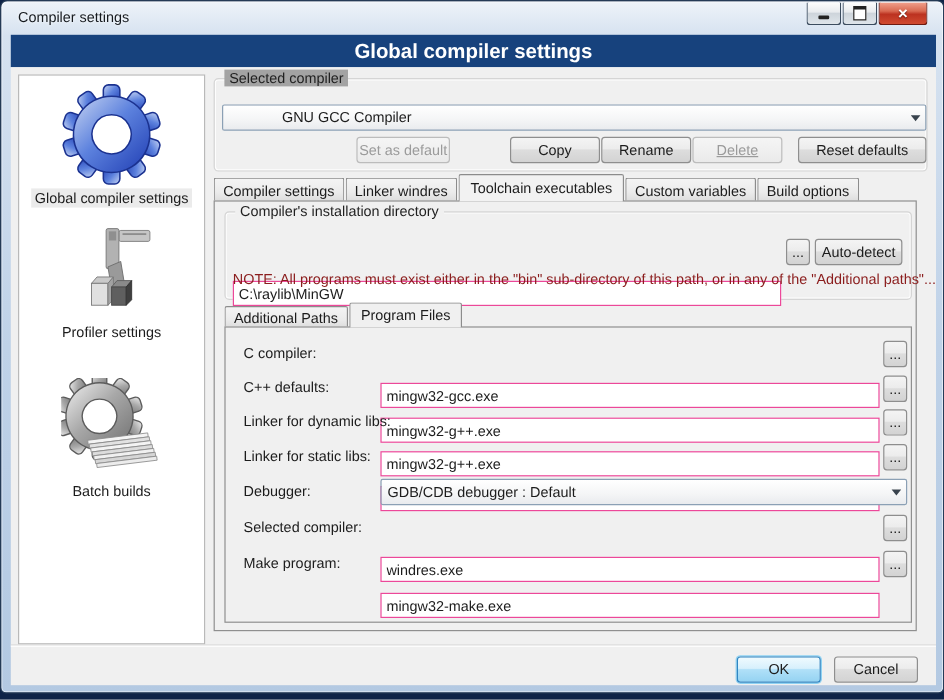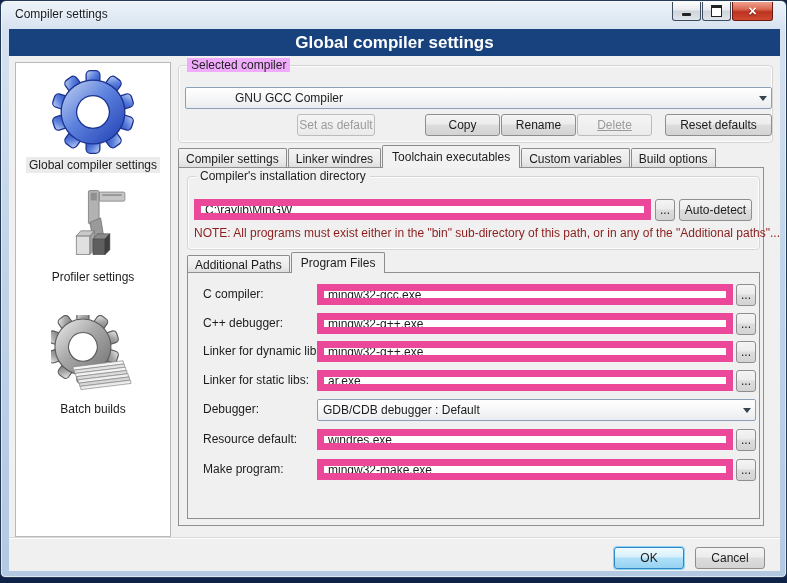--- a/index.html
+++ b/index.html
@@ -43,40 +43,40 @@
   .hdr span{color:#ffffff;font-weight:bold;font-size:17px;}
   
   .dlg{position:absolute;left:8px;top:55px;width:771px;height:515px;background:#f0f0f0;}
   
   .sidebar{position:absolute;left:6px;top:6px;width:154px;height:473px;background:#ffffff;border:1px solid #b9b9b9;}
   .side-item{position:absolute;left:0;width:100%;display:flex;flex-direction:column;align-items:center;cursor:default;}
   .side-label{margin-top:2px;padding:1px 3px;color:#1c1c1c;}
   .side-item.selected .side-label{background:#ebebeb;}
   
   .group{position:absolute;border:1px solid #d5d5d5;border-radius:4px;box-shadow:inset 0 0 0 1px #fdfdfd;}
-  .legend{position:absolute;top:-8px;left:8px;background:#f0abfc;padding:0 4px;color:#1f1f1f;}
+  .legend{position:absolute;top:-8px;left:8px;background:#a3a3a3;padding:0 4px;color:#1f1f1f;}
   
   .btn{
     box-sizing:border-box;height:22px;
     border:1px solid #8e8e8e;border-radius:3px;
     background:linear-gradient(180deg,#f4f4f4 0%,#ececec 45%,#dddddd 50%,#d3d3d3 100%);
     display:flex;align-items:center;justify-content:center;
     font-family:inherit;font-size:12px;color:#1c1c1c;cursor:default;padding:0;
   }
   .btn.disabled{color:#9b9b9b;border-color:#bcbcbc;background:linear-gradient(180deg,#f5f5f5,#eaeaea);}
   .btn.default{
     border:1px solid #2f86c4;
     box-shadow:0 0 0 1px #8fd2f2;
     background:linear-gradient(180deg,#effafe 0%,#d7f0fc 45%,#b0e0f8 50%,#95d3f2 100%);
   }
   .browse{width:20px;}
   
   .input{
-    box-sizing:border-box;height:21px;border:7px solid #ec4899;background:#fff;
-    font-family:inherit;font-size:12px;color:#1c1c1c;padding:0 4px;
+    box-sizing:border-box;height:21px;border:1px solid #ec4899;background:#fff;
+    font-family:inherit;font-size:12px;color:#1c1c1c;padding:0 4px;margin-top:35px;
   }
   .combo{
     box-sizing:border-box;height:22px;border:1px solid #8ba0b5;border-radius:2px;
     background:linear-gradient(180deg,#ffffff 0%,#f4f5f6 60%,#e9ebee 100%);
     display:flex;align-items:center;cursor:default;
   }
   .combo .txt{flex:1;padding:0 5px;white-space:nowrap;overflow:hidden;}
   .combo .arrow{width:16px;display:flex;align-items:center;justify-content:center;}
   .combo .arrow i{
     display:inline-block;width:0;height:0;border:4px solid transparent;border-top:5px solid #39434d;margin-top:5px;
@@ -243,41 +243,41 @@
           <span>Program Files</span>
         </div>
     </div>
 
     <div class="panel" style="left:178px;top:216px;width:571px;height:245px;"></div>
 
     <span class="rowlabel" style="top:231px;">C compiler:</span>
     <input class="input" style="position: absolute; left: 308px; top: 228px; width: 416px;" value="mingw32-gcc.exe">
     <button class="btn browse" style="position:absolute;left:727px;top:228px;">...</button>
 
-    <span class="rowlabel" style="top:260px;">C++ debugger:</span>
+    <span class="rowlabel" style="top:260px;">C++ defaults:</span>
     <input class="input" style="position: absolute; left: 308px; top: 257px; width: 416px;" value="mingw32-g++.exe">
     <button class="btn browse" style="position:absolute;left:727px;top:257px;">...</button>
 
     <span class="rowlabel" style="top:288px;">Linker for dynamic libs:</span>
     <input class="input" style="position: absolute; left: 308px; top: 285px; width: 416px;" value="mingw32-g++.exe">
     <button class="btn browse" style="position:absolute;left:727px;top:285px;">...</button>
 
     <span class="rowlabel" style="top:317px;">Linker for static libs:</span>
     <input class="input" style="position: absolute; left: 308px; top: 314px; width: 416px;" value="ar.exe">
     <button class="btn browse" style="position:absolute;left:727px;top:314px;">...</button>
 
     <span class="rowlabel" style="top:346px;">Debugger:</span>
     <div class="combo" style="position:absolute;left:308px;top:343px;width:439px;">
       <span class="txt">GDB/CDB debugger : Default</span>
       <span class="arrow">
           <i></i>
         </span>
     </div>
 
-    <span class="rowlabel" style="top:376px;">Resource default:</span>
+    <span class="rowlabel" style="top:376px;">Selected compiler:</span>
     <input class="input" style="position: absolute; left: 308px; top: 373px; width: 416px;" value="windres.exe">
     <button class="btn browse" style="position:absolute;left:727px;top:373px;">...</button>
 
     <span class="rowlabel" style="top:406px;">Make program:</span>
     <input class="input" style="position: absolute; left: 308px; top: 403px; width: 416px;" value="mingw32-make.exe">
     <button class="btn browse" style="position:absolute;left:727px;top:403px;">...</button>
 
   </div>
 
   <div class="sep" style="top:536px;"></div>

